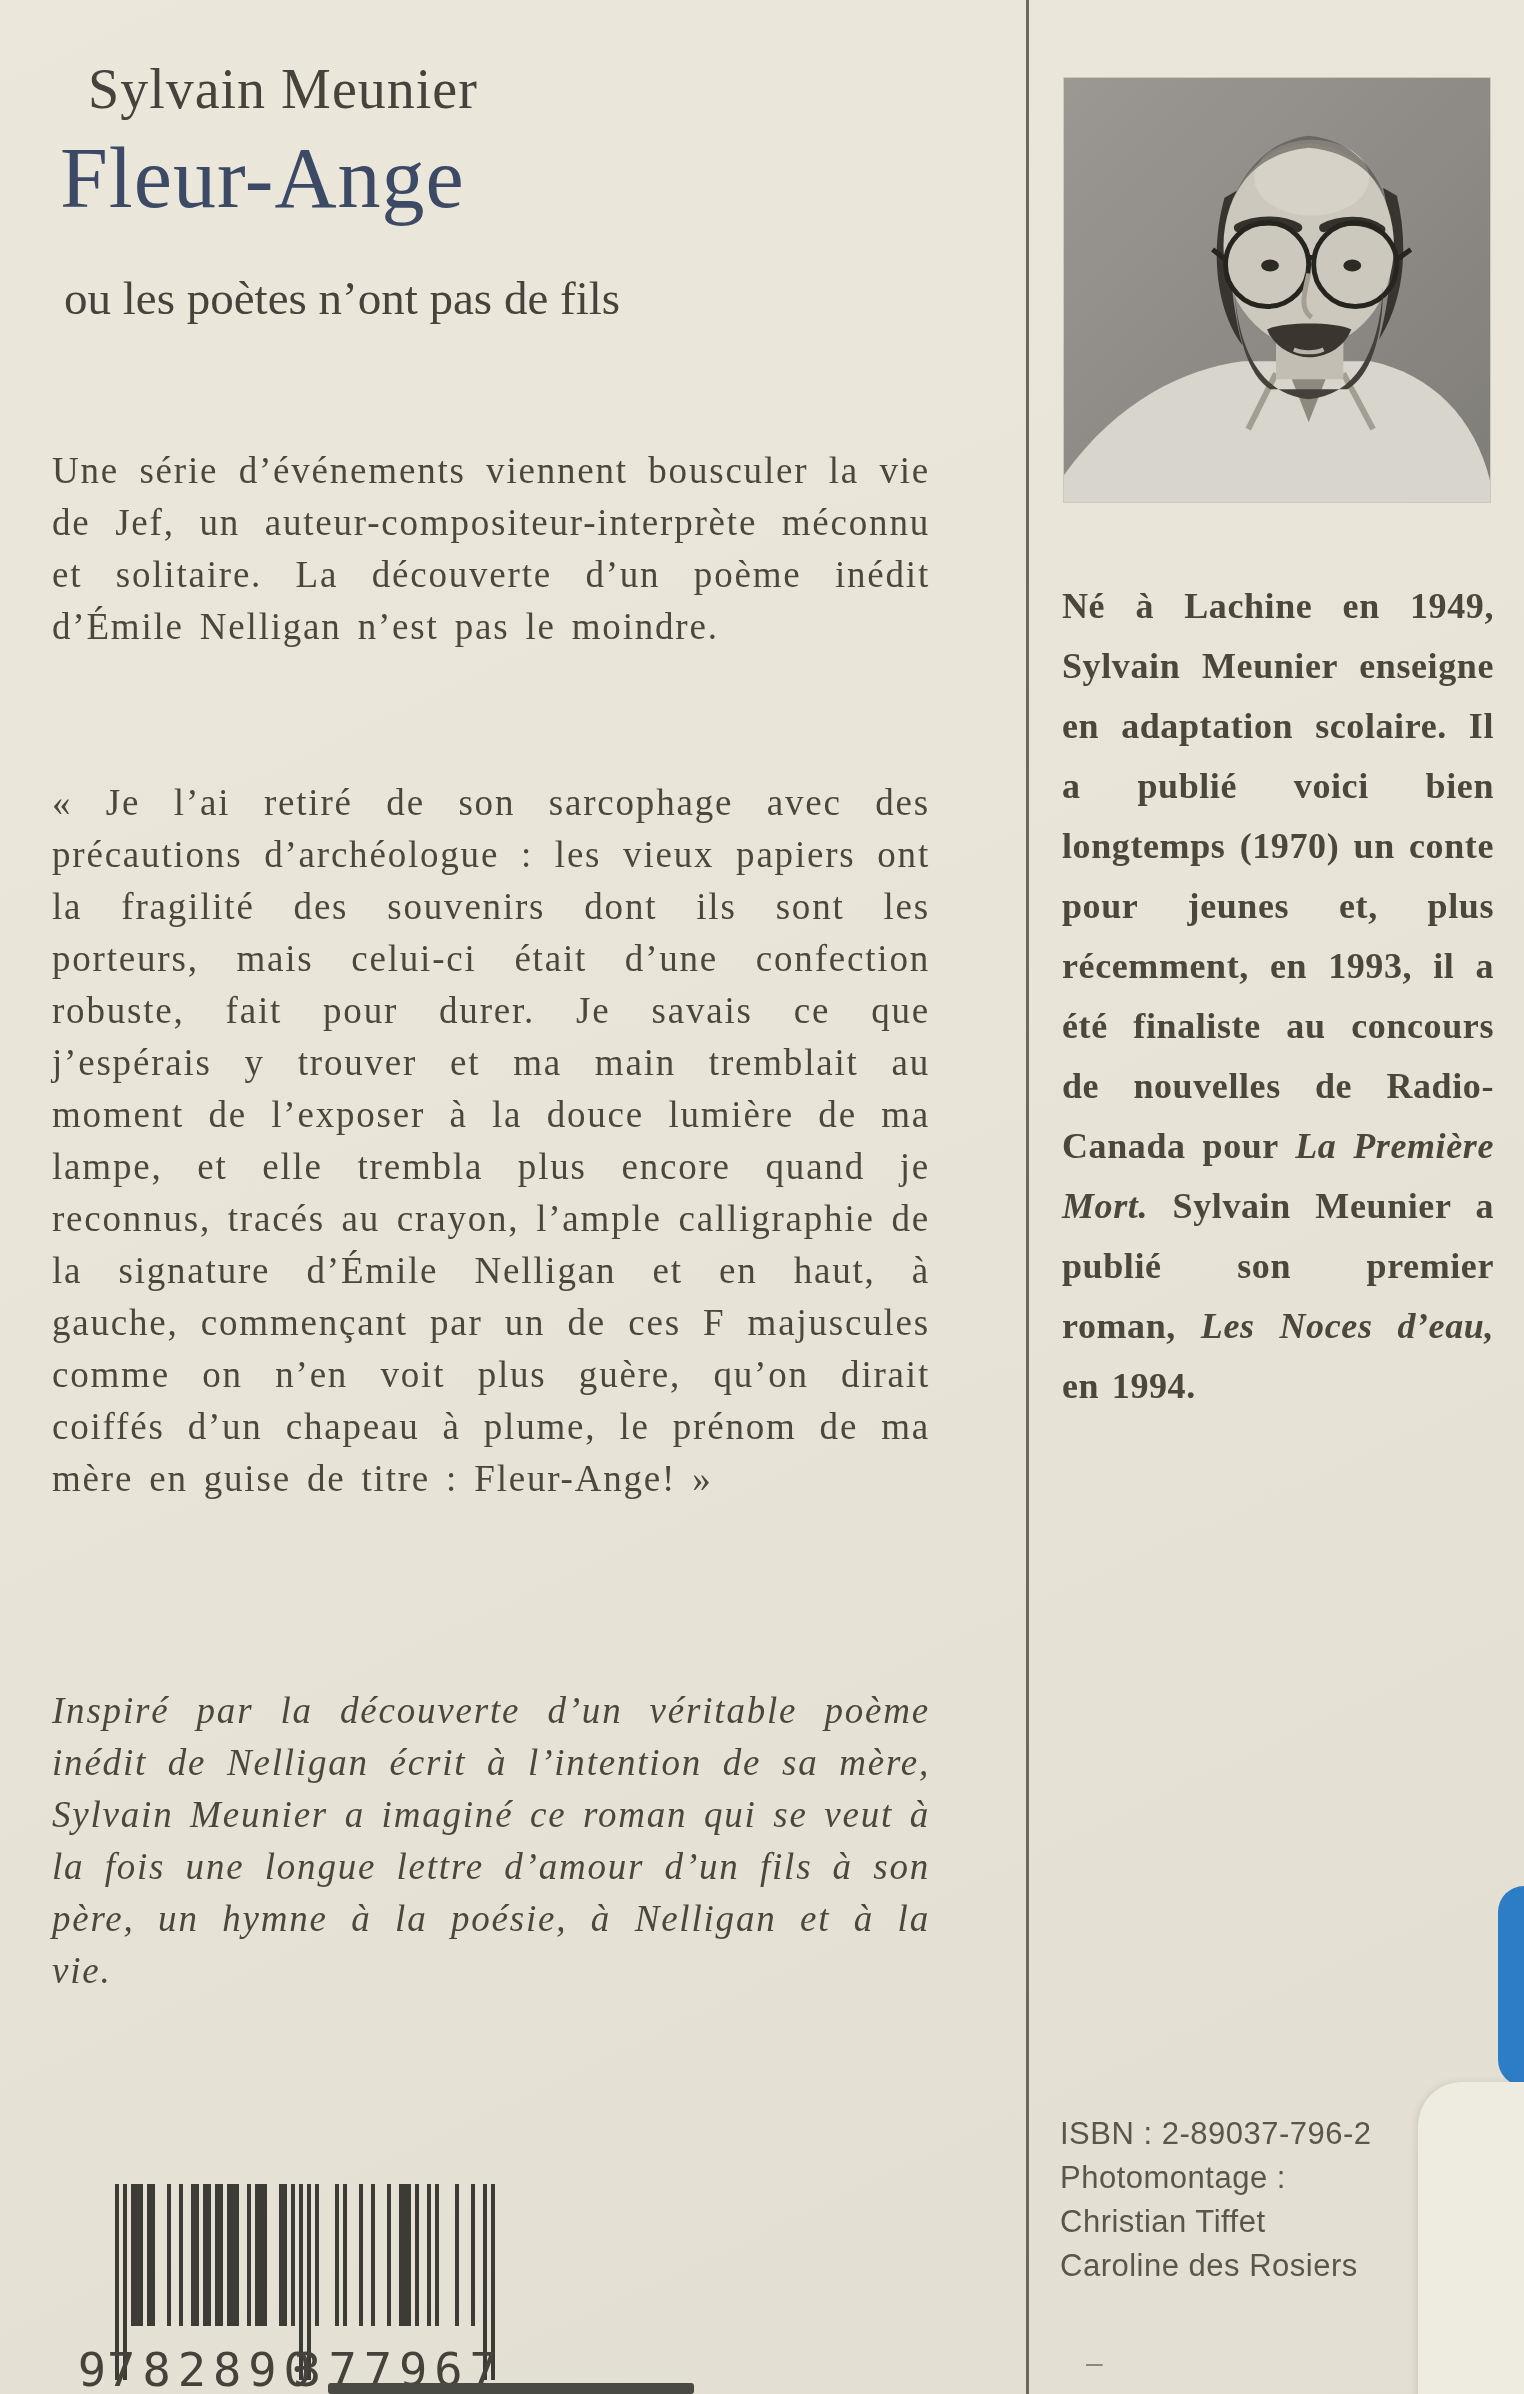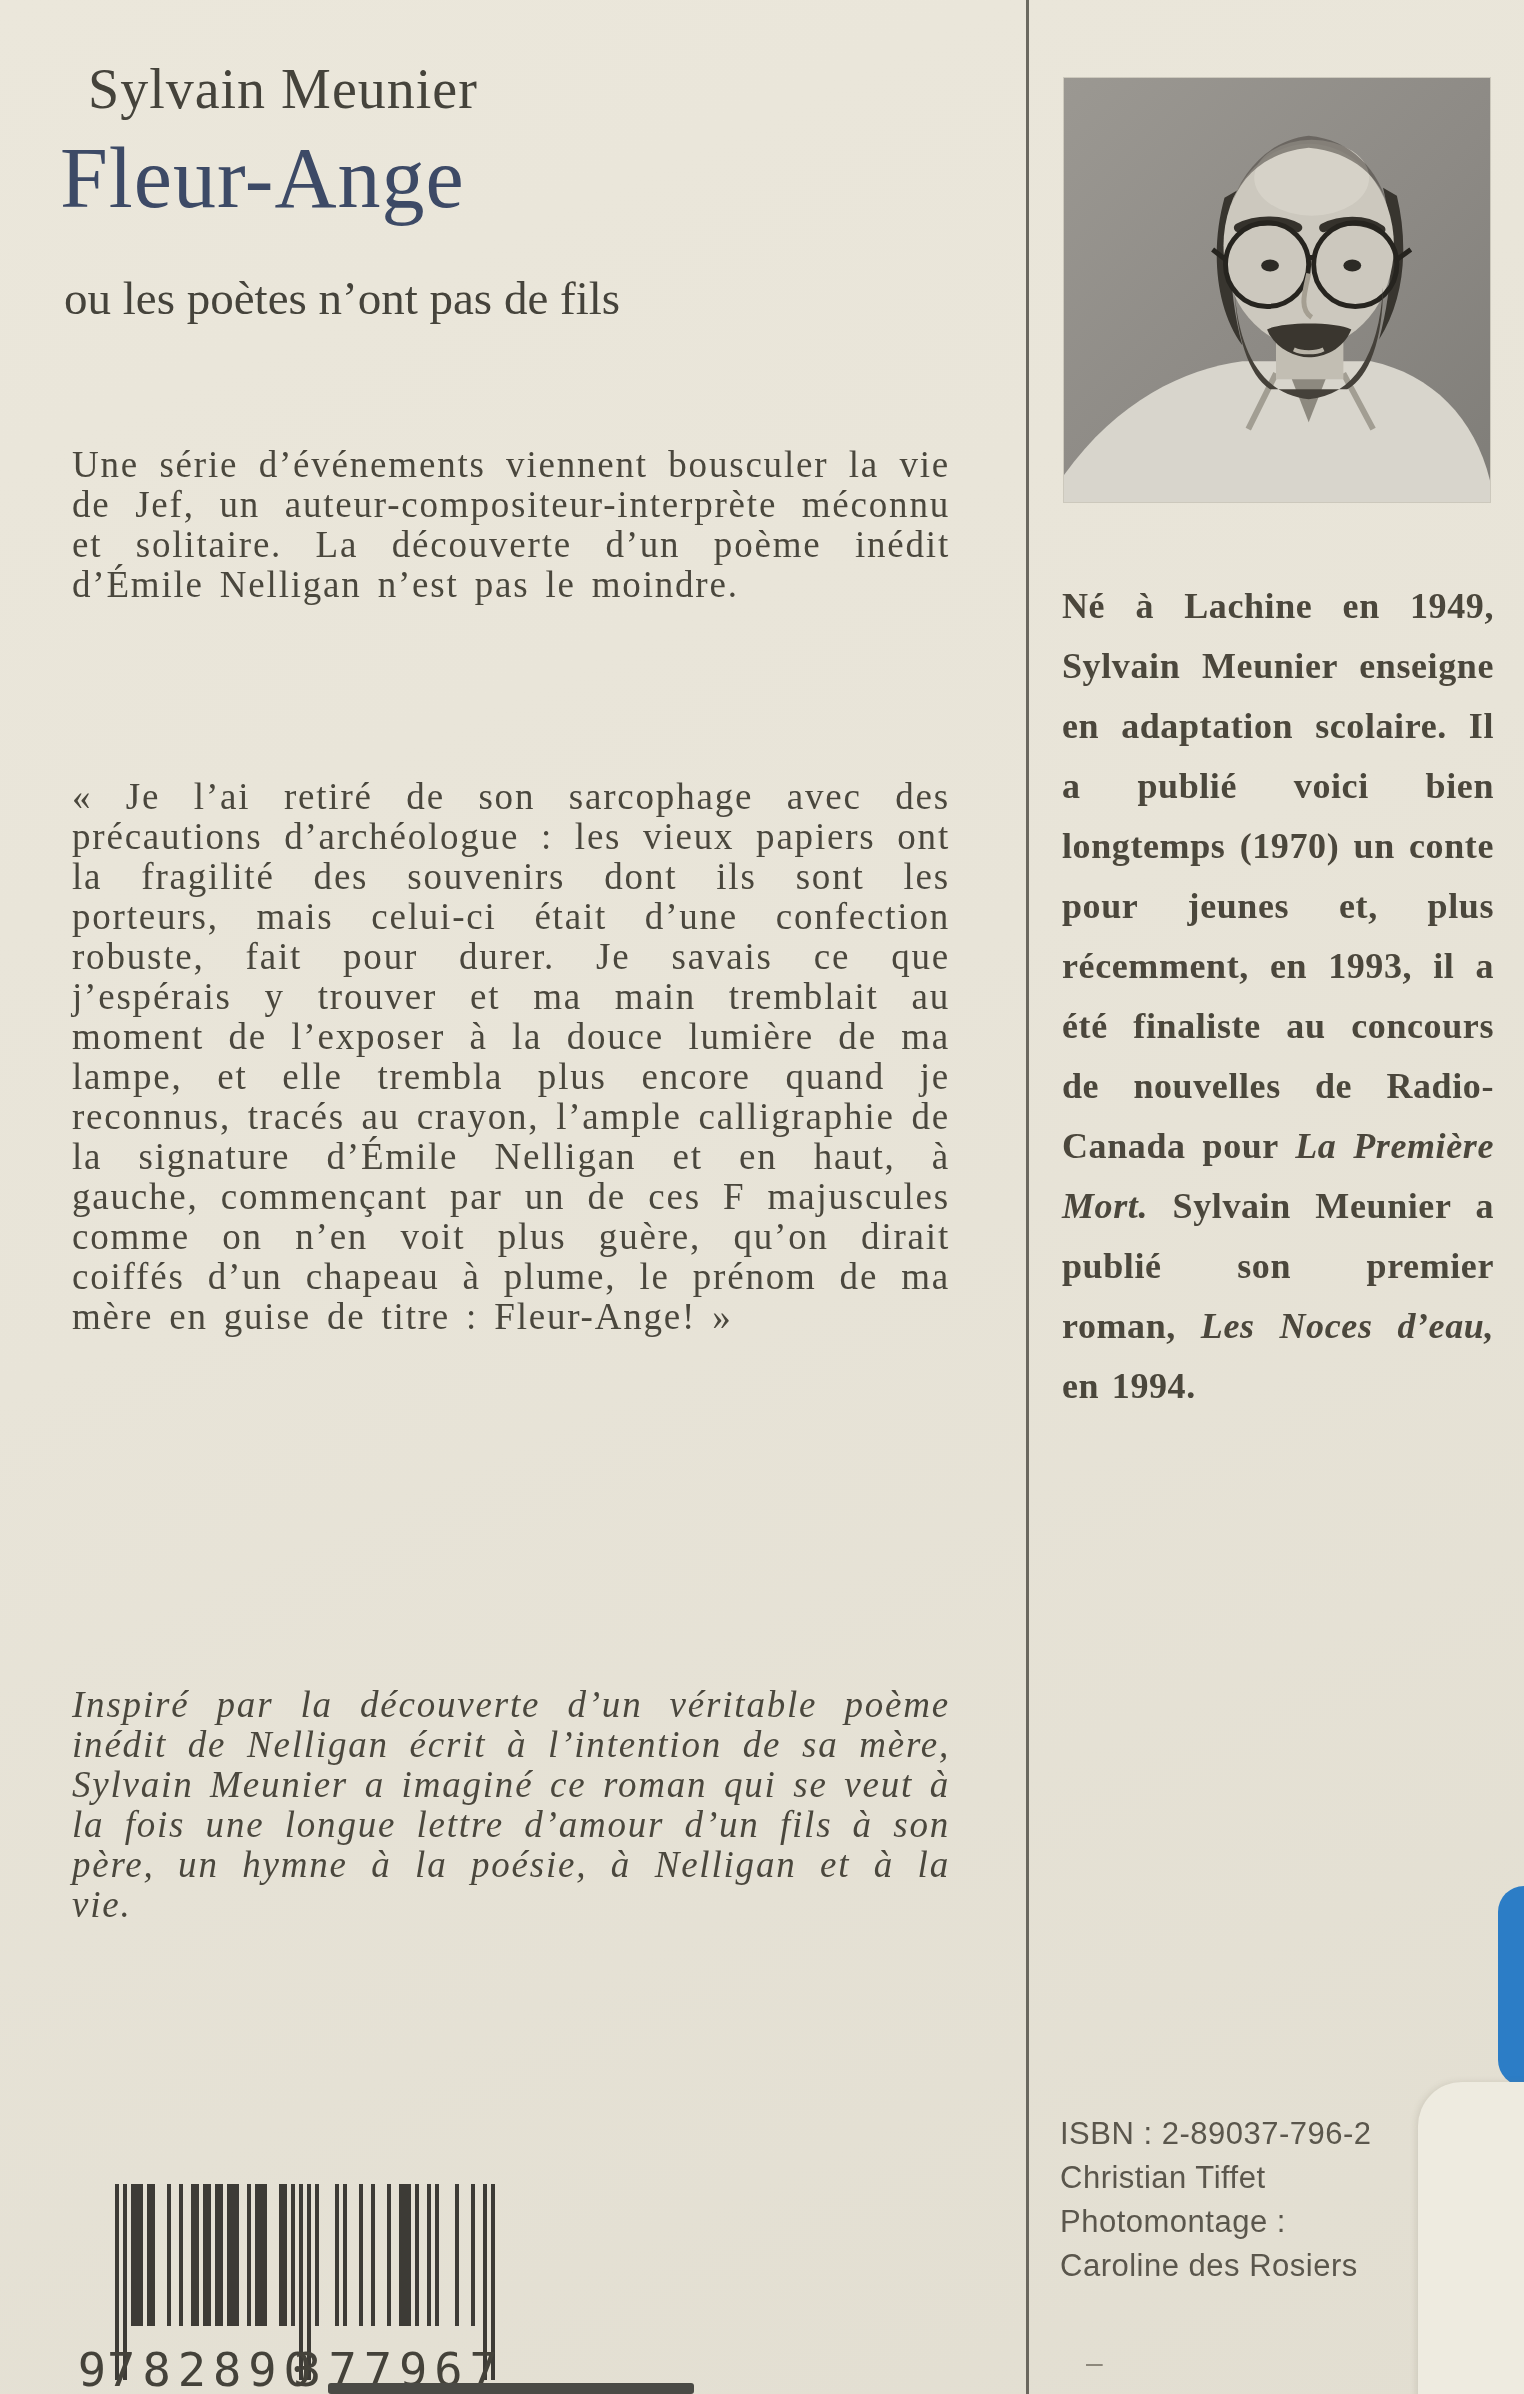--- a/index.html
+++ b/index.html
@@ -19,22 +19,22 @@
   }
   .title{
     position:absolute;left:60px;top:132px;
     font-size:86px;line-height:92px;color:#3d4a66;letter-spacing:1px;
   }
   .subtitle{
     position:absolute;left:64px;top:270px;
     font-size:47px;line-height:56px;color:#45433b;
   }
   .body-text{
-    position:absolute;left:72px;width:878px;
-    font-size:37px;line-height:40px;
+    position:absolute;left:52px;width:878px;
+    font-size:37px;line-height:52px;
     letter-spacing:1.8px;word-spacing:5px;
     text-align:justify;color:#4a473d;
   }
   .p-intro{top:408px;}
   .p-quote{top:740px;}
   .p-outro{top:1648px;font-style:italic;}
 
   
   .divider{
     position:absolute;left:1026px;top:0;width:3px;height:2394px;
@@ -136,22 +136,22 @@
 
     <path d="M172,210 C176,280 204,318 247,322 C292,318 318,278 322,210 C322,262 308,300 286,312 L208,312 C186,298 174,258 172,210 Z" fill="#45413a"></path>
     <path d="M205,252 C220,244 274,244 290,252 C282,272 262,280 247,280 C232,280 212,270 205,252 Z" fill="#3a362f"></path>
     <path d="M232,272 C240,276 254,276 262,272" stroke="#b9b4a8" stroke-width="4" fill="none"></path>
   </svg>
 
   <p class="bio"><span>Né à Lachine en 1949, Sylvain Meunier enseigne en adaptation scolaire. Il a publié voici bien longtemps (1970) un conte pour jeunes et, plus récemment, en 1993, il a été finaliste au concours de nouvelles de Radio-Canada pour </span><span class="it">La Première Mort.</span><span> Sylvain Meunier a publié son premier roman, </span><span class="it">Les Noces d’eau,</span><span> en 1994.</span></p>
 
   <div class="credits">
     <div class="isbn">ISBN : 2-89037-796-2</div>
+    <div>Photomontage :</div>
     <div>Christian Tiffet</div>
-    <div>Photomontage :</div>
     <div>Caroline des Rosiers</div>
   </div>
   <div class="credits-dash">–</div>
 
   <div class="sticker-blue"></div>
   <div class="sticker-white"></div>
 
   <svg class="barcode" viewBox="0 0 470 216">
     <g id="bars">
         <rect x="75" y="6" width="4" height="196" fill="#3d3b36"></rect>

